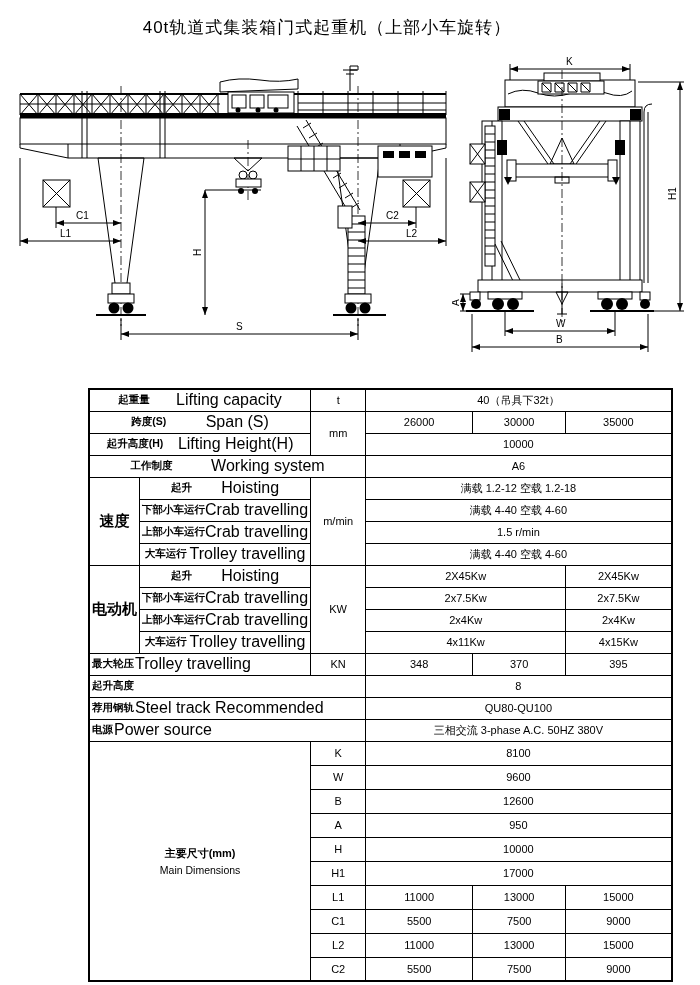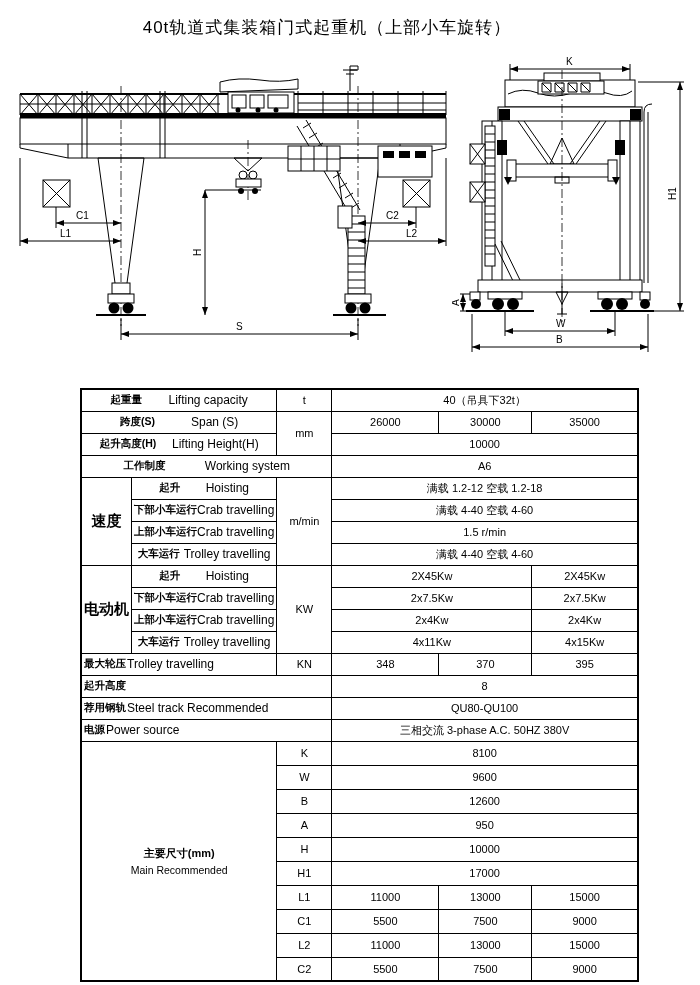--- a/index.html
+++ b/index.html
@@ -8,30 +8,30 @@
          text-align:center;font-size:17px;letter-spacing:1px;font-weight:500;white-space:nowrap;}
   .draw{position:absolute;}
   #front{left:8px;top:58px;}
   #side{left:452px;top:52px;}
   svg .ln{stroke:#000;fill:none;stroke-width:1;}
   svg .th{stroke:#000;fill:none;stroke-width:2;}
   svg .bk{fill:#000;stroke:none;}
   svg .wh{fill:#fff;stroke:#000;stroke-width:1;}
   svg .cl{stroke:#000;stroke-width:0.8;fill:none;stroke-dasharray:9 3 2 3;}
   svg text{font-family:"Liberation Sans","DejaVu Sans",sans-serif;font-size:10px;fill:#000;}
-  table.spec{position:absolute;left:80px;top:388px;border-collapse:collapse;table-layout:fixed;
+  table.spec{position:absolute;left:88px;top:388px;border-collapse:collapse;table-layout:fixed;
              border:2px solid #000;font-size:11px;}
   table.spec td{border:1px solid #000;padding:0 2px;text-align:center;vertical-align:middle;
                 overflow:hidden;white-space:nowrap;}
   tr.r{height:22px;}
   tr.rd{height:24px;}
   td.lbl{padding:0 4px;}
   td.lbl .in{display:flex;justify-content:space-evenly;align-items:center;}
   td.lbl .zh{font-weight:bold;font-size:10.5px;}
-  td.lbl .en{font-size:12px;}
+  td.lbl .en{font-size:16px;}
   td.lblL .in{justify-content:flex-start;gap:1px;}
   td.grp{font-weight:bold;font-size:15px;word-break:break-all;line-height:1.25;padding:0 7px;}
   td.unit{font-size:11px;}
   td.val{font-size:11px;}
   td.dims{vertical-align:middle;}
   td.dims .zh{font-weight:bold;font-size:11px;display:block;}
   td.dims .en{font-size:10.5px;display:block;margin-top:3px;}
 </style>
 </head>
 <body>
@@ -391,21 +391,21 @@
             <span class="zh">电源</span>
             <span class="en">Power source</span>
           </span>
         </td>
     <td colspan="3" class="val">三相交流   3-phase A.C.   50HZ 380V</td>
   </tr>
 
   <tr class="rd">
     <td colspan="2" rowspan="10" class="dims">
       <span class="zh">主要尺寸(mm)</span>
-      <span class="en">Main Recommended</span>
+      <span class="en">Main Dimensions</span>
     </td>
     <td class="unit">K</td>
     <td colspan="3" class="val">8100</td>
   </tr>
   <tr class="rd">
     <td class="unit">W</td>
     <td colspan="3" class="val">9600</td>
   </tr>
   <tr class="rd">
     <td class="unit">B</td>

